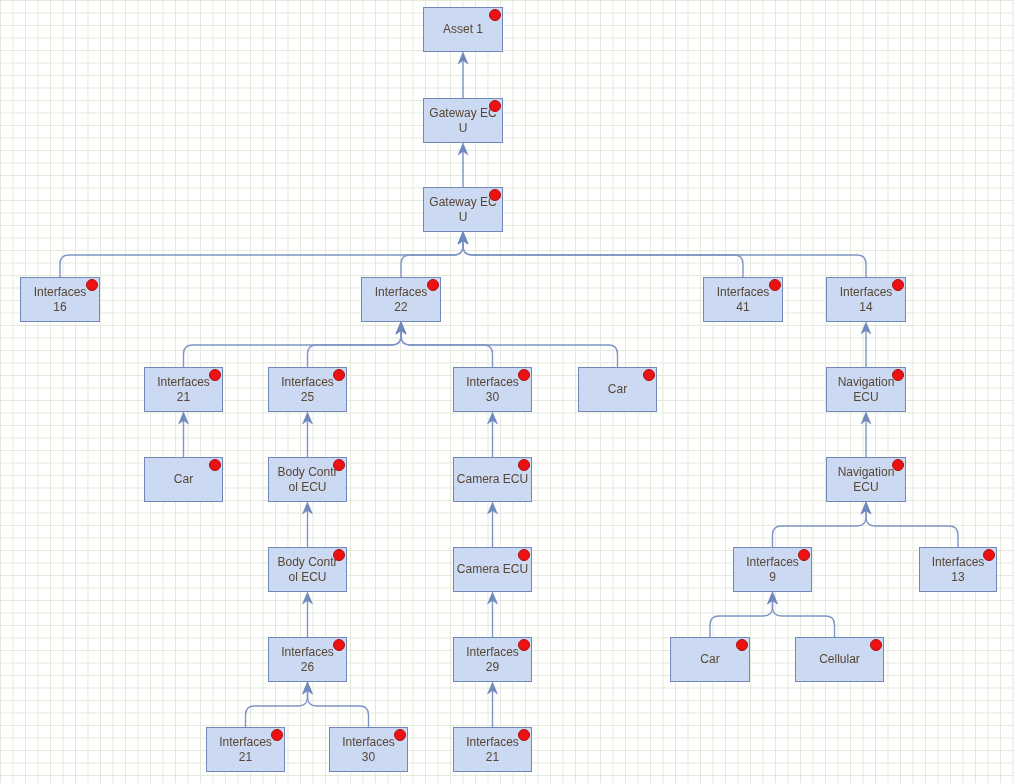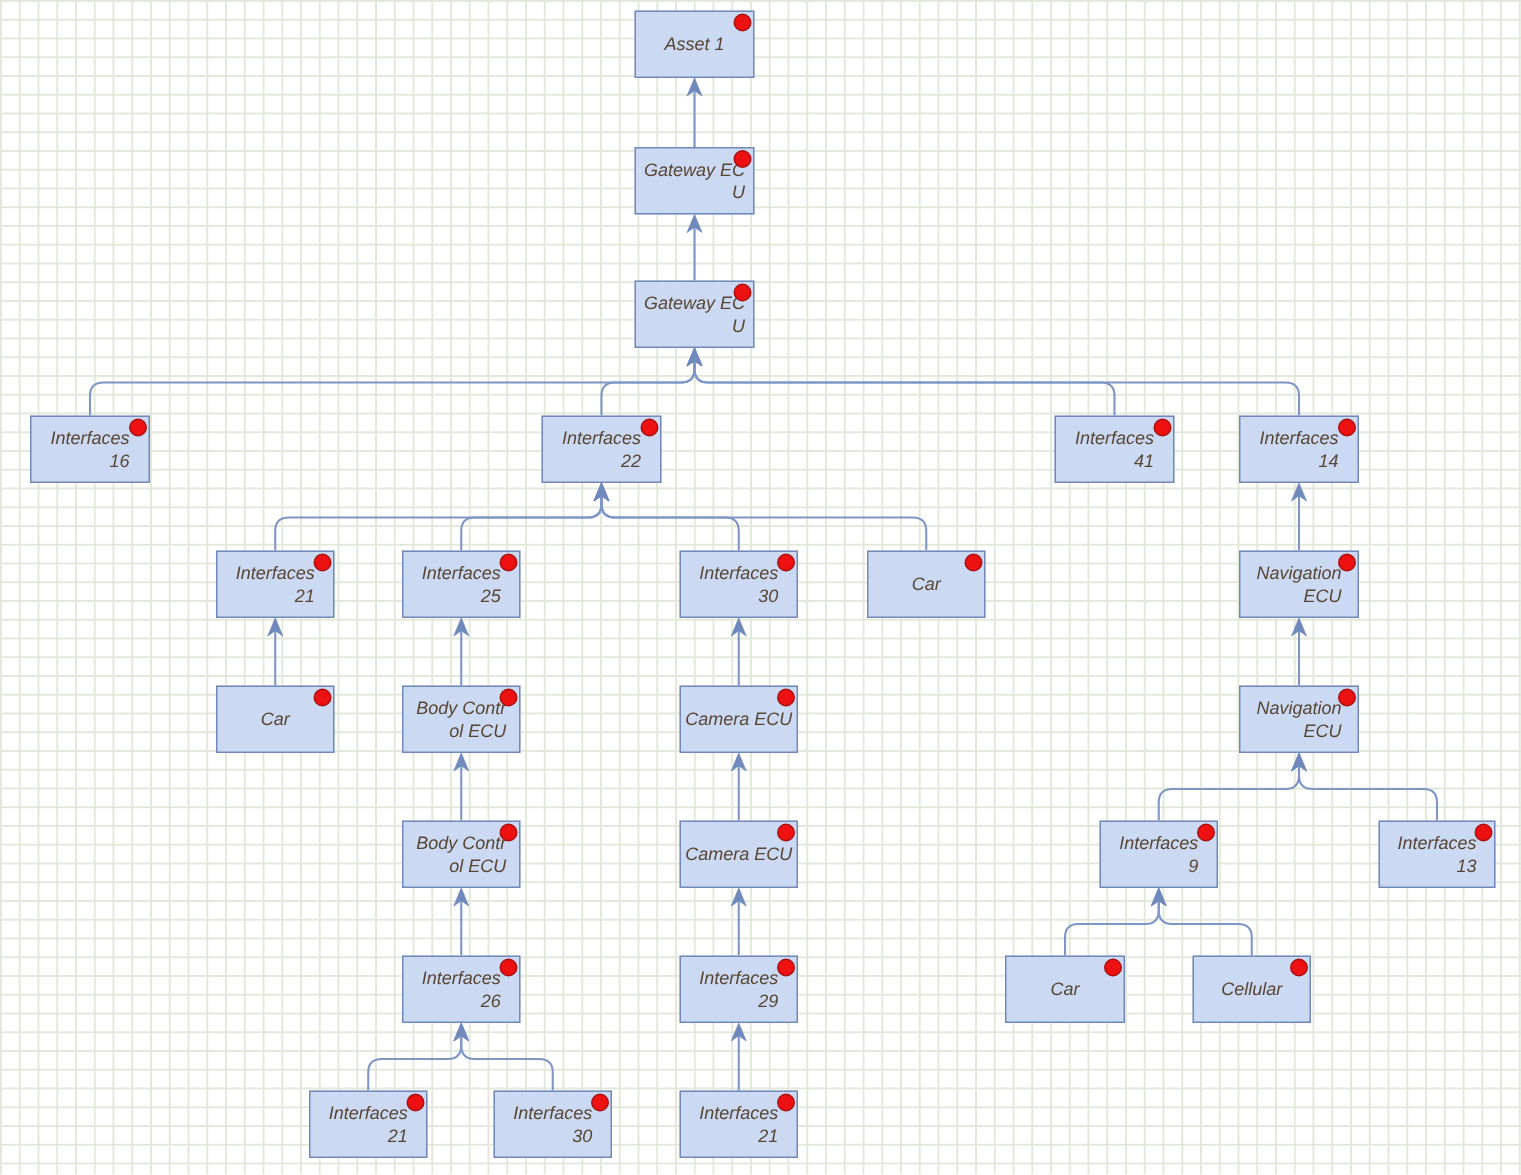--- a/index.html
+++ b/index.html
@@ -31,24 +31,23 @@
   .node{
     position:absolute;
     box-sizing:border-box;
     background:var(--node-fill);
     border:1px solid var(--node-border);
     display:flex;align-items:center;justify-content:center;
   }
   .node-label{
     font-size:12px;line-height:15px;
     color:var(--label-color);
-    text-align:right;
+    text-align:center;
     white-space:pre-line;
     pointer-events:none;
-    font-style:italic;
   }
   .status-dot{
     position:absolute;
     top:1px;right:1px;
     width:12px;height:12px;
     border-radius:50%;
     background:var(--dot-fill);
     border:1px solid var(--dot-border);
     box-sizing:border-box;
   }
@@ -214,21 +213,21 @@
       </div>
       <div class="node" style="left: 453px; top: 637px; width: 79px; height: 45px;">
         <span class="node-label">Interfaces
 29</span>
         <span class="status-dot"></span>
       </div>
       <div class="node" style="left: 670px; top: 637px; width: 80px; height: 45px;">
         <span class="node-label">Car</span>
         <span class="status-dot"></span>
       </div>
-      <div class="node" style="left: 795px; top: 637px; width: 79px; height: 45px;">
+      <div class="node" style="left: 795px; top: 637px; width: 89px; height: 45px;">
         <span class="node-label">Cellular</span>
         <span class="status-dot"></span>
       </div>
       <div class="node" style="left: 206px; top: 727px; width: 79px; height: 45px;">
         <span class="node-label">Interfaces
 21</span>
         <span class="status-dot"></span>
       </div>
       <div class="node" style="left: 329px; top: 727px; width: 79px; height: 45px;">
         <span class="node-label">Interfaces

